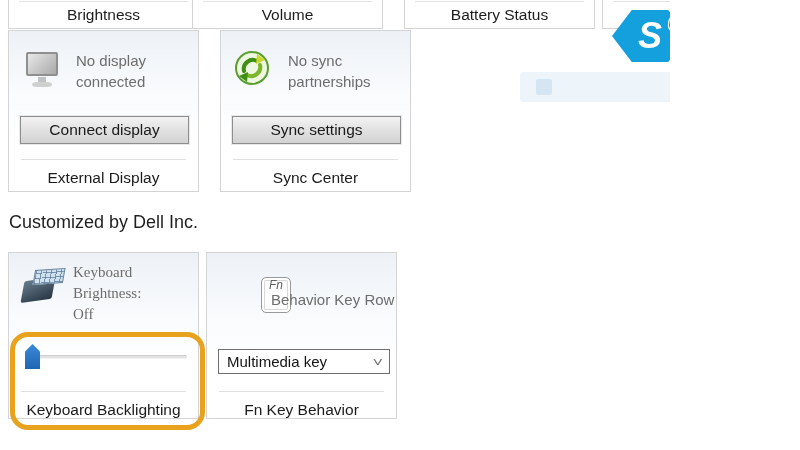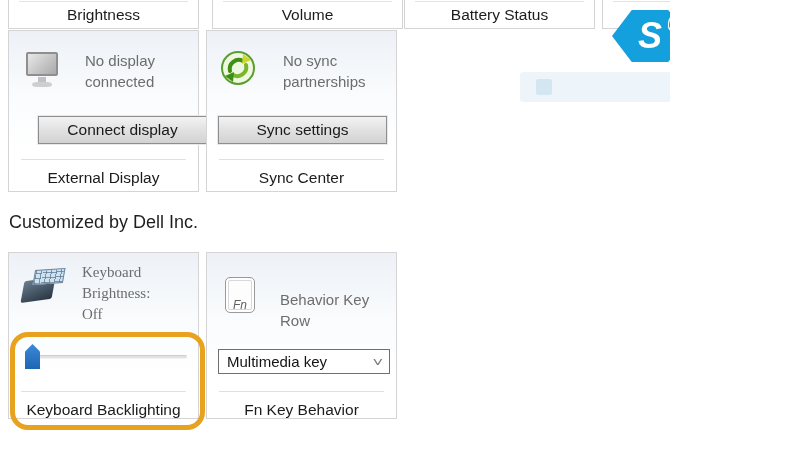--- a/index.html
+++ b/index.html
@@ -18,21 +18,21 @@
   .htile .hlabel {
     position:absolute; left:0; right:0; top:0; height:29px; line-height:29px;
     text-align:center; font-size:15.5px; color:#1c1c1c;
   }
 
   
   .tile {
     position:absolute; width:191px; border:1px solid #d4d4d4;
     background: linear-gradient(180deg,#edf1f6 0%,#f9fbfd 38%,#ffffff 72%);
   }
-  .tile .status { position:absolute; font-size:15px; line-height:21px; color:#6d6d6d;margin-left:9px; }
+  .tile .status { position:absolute; font-size:15px; line-height:21px; color:#6d6d6d; }
   .tile .sep { position:absolute; left:12px; right:12px; border-top:1px solid #e0e0e0; }
   .tile .footer {
     position:absolute; left:0; right:0; text-align:center;
     font-size:15.5px; color:#1b1b1b;
   }
   .push-btn {
     position:absolute; left:11px; width:169px; height:28px;
     background: linear-gradient(180deg,#f3f3f3 0%,#e3e3e3 45%,#d2d2d2 100%);
     border:1px solid #8e8e8e; outline:1px solid #e9e9e9;
     font-family:"Liberation Sans", sans-serif;
@@ -75,21 +75,21 @@
     position:absolute; width:15px; height:25px;
     background:linear-gradient(180deg,#3c8ad8,#1d66b2);
     clip-path:polygon(50% 0%, 100% 30%, 100% 100%, 0% 100%, 0% 30%);
   }
 
   
   .fn-key {
     position:absolute; width:30px; height:36px; border:1px solid #9a9a9a; border-radius:5px;
     background:#fdfdfd; box-shadow: inset 0 0 0 2px #ffffff, inset 0 0 0 3px #d8d8d8;
     font-style:italic; font-size:12px; color:#5f5f5f;
-    display:flex; align-items:flex-end; justify-content:center;
+    display:flex; align-items:flex-start; justify-content:center;margin-left:36px;
   }
 
   
   .dropdown {
     position:absolute; height:25px; border:1px solid #6f6f6f; background:#fff;
     font-size:15px; color:#141414; line-height:23px; padding-left:8px; cursor:pointer;
   }
   .dropdown .chev {
     position:absolute; right:7px; top:1px; font-size:13px; color:#7a7a7a;
     transform:scaleX(1.4);
@@ -150,21 +150,21 @@
 </style>
 </head>
 <body>
 
 <div id="screen">
 
   <div class="htile" style="left:8px;">
     <div class="inner-sep"></div>
     <div class="hlabel">Brightness</div>
   </div>
-  <div class="htile" style="left:212px;">
+  <div class="htile" style="left:192px;">
     <div class="inner-sep"></div>
     <div class="hlabel">Volume</div>
   </div>
   <div class="htile" style="left:404px;">
     <div class="inner-sep"></div>
     <div class="hlabel">Battery Status</div>
   </div>
   <div class="htile" style="left:602px;">
     <div class="inner-sep"></div>
     <div class="hlabel">Screen Orientation</div>
@@ -177,26 +177,26 @@
   <div class="tile" style="left:8px; top:30px; height:162px;">
     <div class="monitor-icon" style="left:15px; top:19px;">
       <div class="scr"></div>
         <div class="neck"></div>
         <div class="base"></div>
     </div>
     <div class="status" style="left:67px; top:19px;">
       <div>No display</div>
       <div>connected</div>
     </div>
-    <button class="push-btn" style="top:85px;margin-left:18px;">Connect display</button>
+    <button class="push-btn" style="top:85px;">Connect display</button>
     <div class="sep" style="top:128px;"></div>
     <div class="footer" style="top:138px;">External Display</div>
   </div>
 
-  <div class="tile" style="left:206px; top:30px; height:162px;">
+  <div class="tile" style="left:220px; top:30px; height:162px;">
     <div class="sync-icon" style="left:13px; top:19px;">
       <svg width="36" height="36" viewBox="0 0 36 36">
         <circle cx="18" cy="18" r="16" fill="#eef7df" stroke="#5a9e2f" stroke-width="2"></circle>
         <path d="M10 21 a9 9 0 0 1 13-10" fill="none" stroke="#3f8f14" stroke-width="4" stroke-linecap="round"></path>
         <path d="M26 15 a9 9 0 0 1 -13 10" fill="none" stroke="#7ab52a" stroke-width="4" stroke-linecap="round"></path>
         <polygon points="23,4 31,10 22,14" fill="#c9d829"></polygon>
         <polygon points="13,32 5,26 14,22" fill="#3f8f14"></polygon>
       </svg>
     </div>
     <div class="status" style="left:67px; top:19px;">

